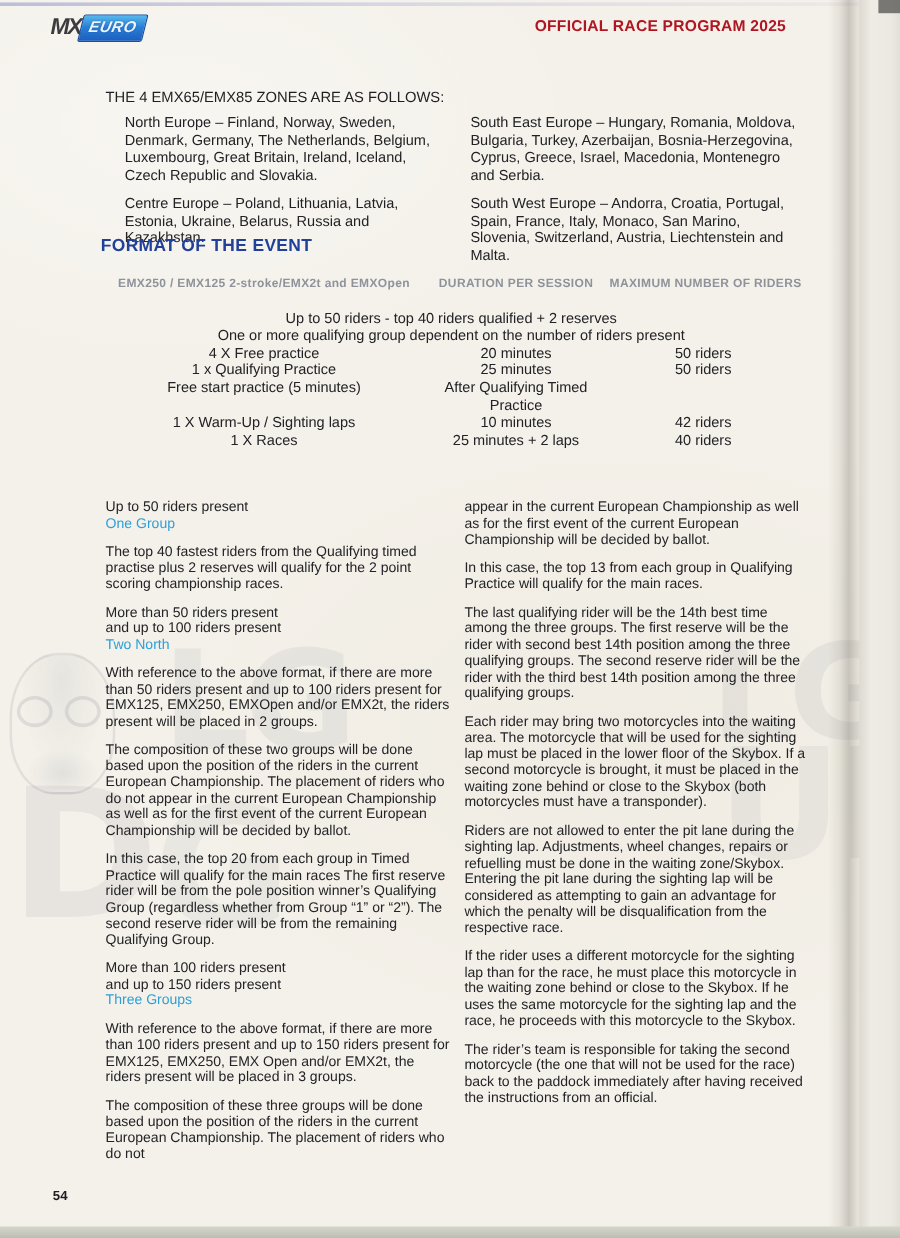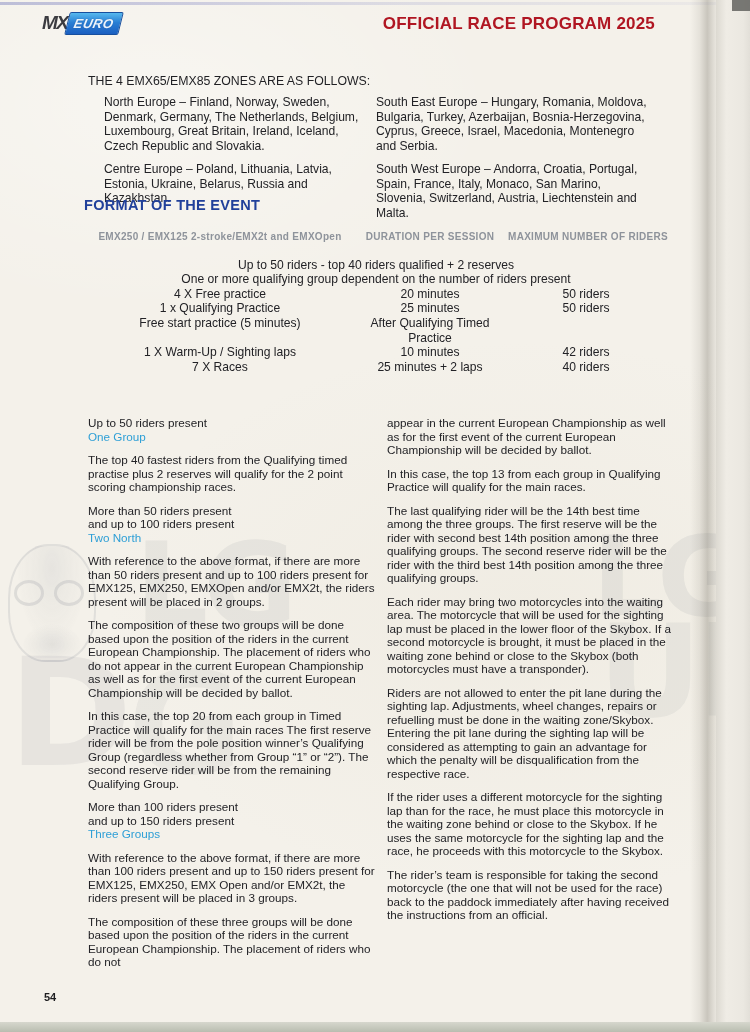--- a/index.html
+++ b/index.html
@@ -86,31 +86,31 @@
     padding: 1px 6px 2px 6px; margin-left: -3px;
   }
   .logo-euro span {
     display: inline-block; transform: skewX(2deg);
     font-style: italic; font-weight: 900; font-size: 13px;
     color: #eaf4fd; letter-spacing: 0.5px;
     text-shadow: 0 0 1px #174f9e;
   }
   .program-title {
     position: absolute; right: 95px; top: 14px;
-    font-size: 17px; font-weight: 800; color: #b01622;
+    font-size: 13px; font-weight: 800; color: #b01622;
     letter-spacing: 0.2px; z-index: 2;
   }
   
   .zones-intro {
     position: absolute; left: 88px; top: 74px;
     font-size: 12.3px; color: #1f1f23; z-index: 1;
   }
   .zones-cols {
     position: absolute; left: 104px; top: 95px; width: 560px;
-    display: flex; z-index: 1;
+    display: flex; gap: 16px; z-index: 1;
   }
   .zone-col { width: 272px; font-size: 12.1px; line-height: 14.7px; color: #222226; }
   .zone-col p { margin-bottom: 8px; }
   
   .format-title {
     position: absolute; left: 84px; top: 197px;
     font-size: 14.5px; font-weight: 800; color: #21409a;
     letter-spacing: 0.3px; z-index: 1;
   }
   .rtable {
@@ -201,21 +201,21 @@
     <div>50 riders</div>
 
     <div>Free start practice (5 minutes)</div>
     <div>After Qualifying Timed Practice</div>
     <div></div>
 
     <div>1 X Warm-Up / Sighting laps</div>
     <div>10 minutes</div>
     <div>42 riders</div>
 
-    <div>7 X Races</div>
+    <div>1 X Races</div>
     <div>25 minutes + 2 laps</div>
     <div>40 riders</div>
   </div>
 
   <div class="bodycol left">
     <div class="hline">Up to 50 riders present</div>
     <div class="hline blue">One Group</div>
     <p>The top 40 fastest riders from the Qualifying timed practise plus 2 reserves will qualify for the 2 point scoring championship races.</p>
     <div class="hline">More than 50 riders present</div>
     <div class="hline">and up to 100 riders present</div>

